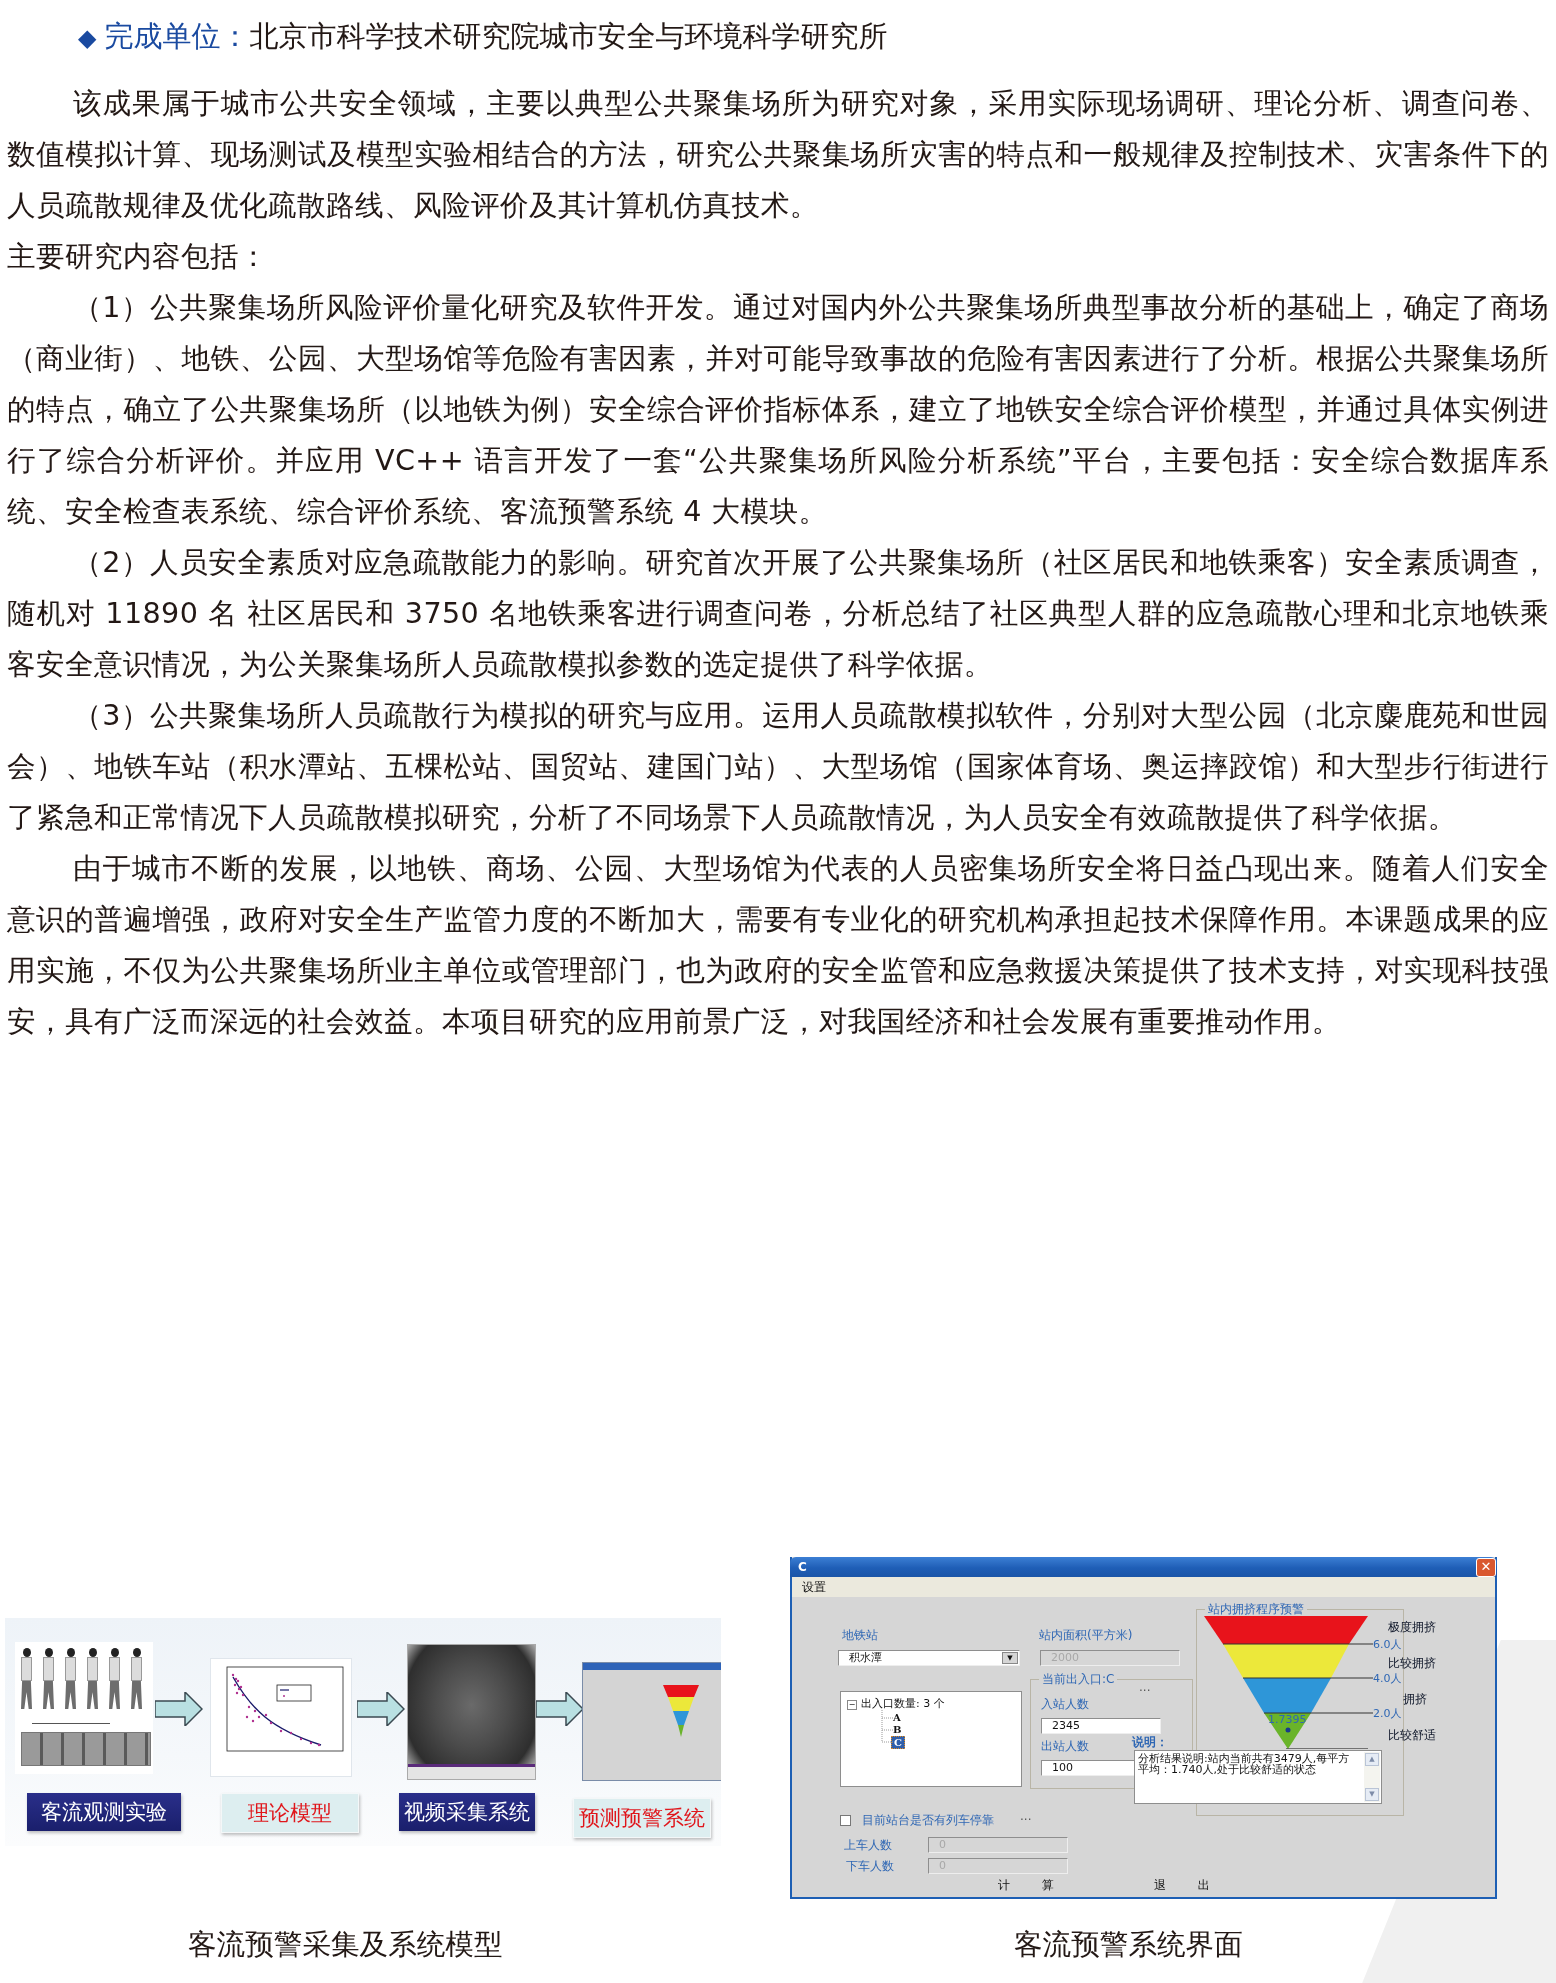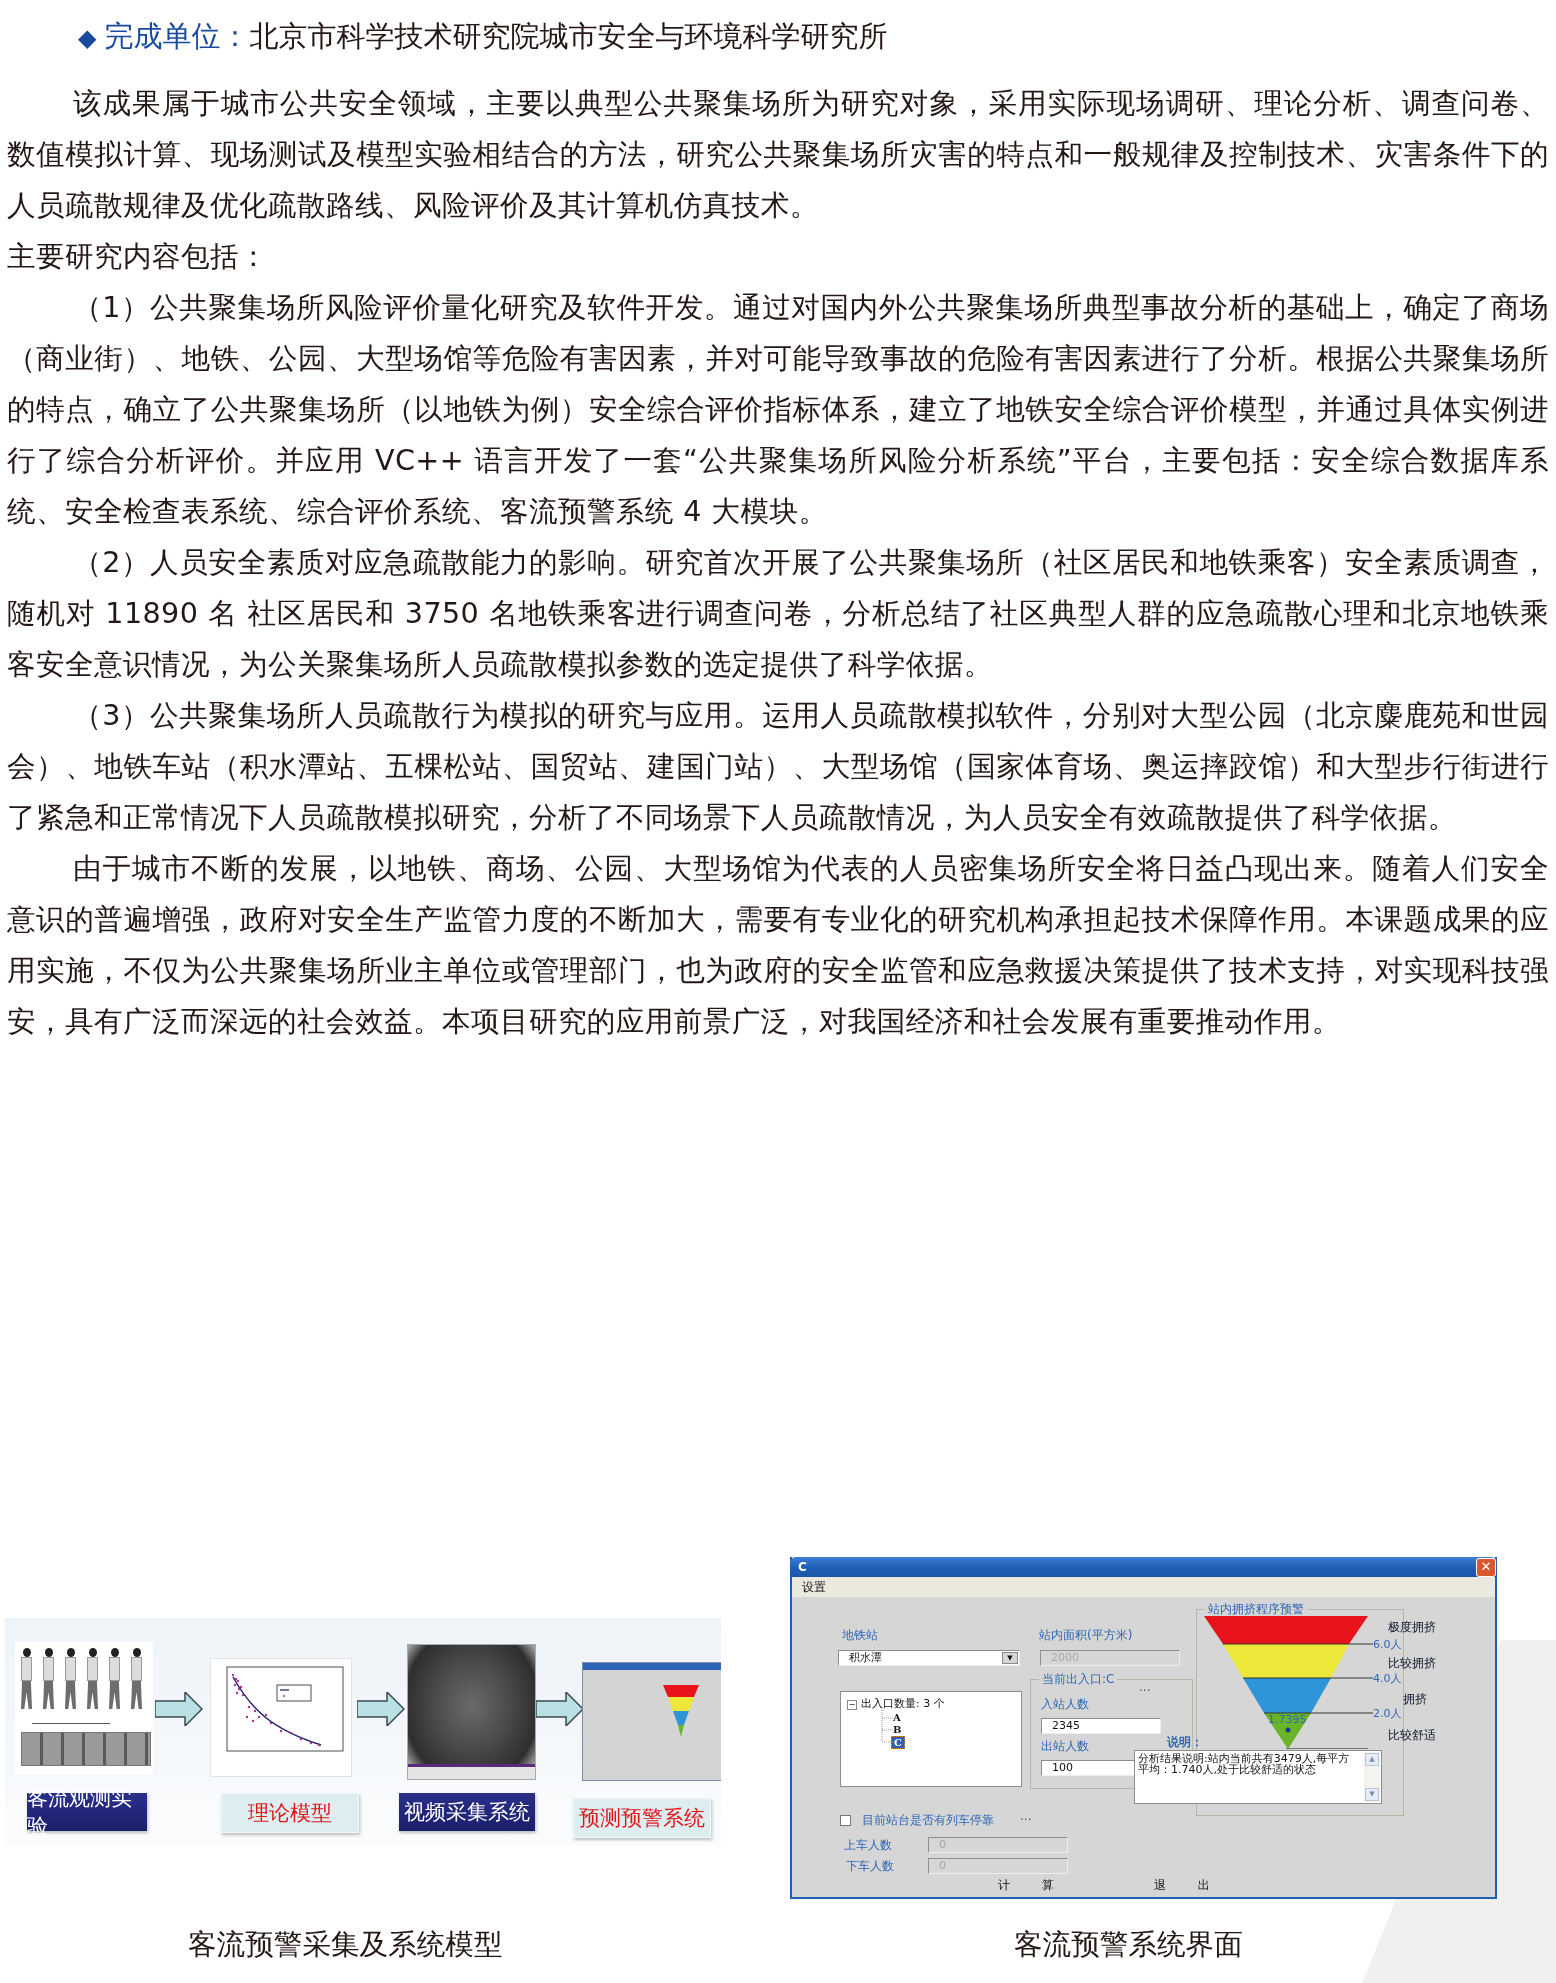--- a/index.html
+++ b/index.html
@@ -242,21 +242,21 @@
   <div class="stage-img mini-ui">
     <div class="tb"></div>
     <svg class="funnel" viewBox="0 0 36 56">
       <polygon points="0,0 36,0 31,12 5,12" fill="#e8131b"></polygon>
       <polygon points="5,12 31,12 26,26 10,26" fill="#ece83a"></polygon>
       <polygon points="10,26 26,26 21,40 15,40" fill="#2e96d8"></polygon>
       <polygon points="15,40 21,40 18,52" fill="#6ab42a"></polygon>
     </svg>
   </div>
 
-  <div class="stage-label dark" style="left:22px; top:175px; width:120px;">客流观测实验</div>
+  <div class="stage-label dark" style="left:22px; top:175px; width:154px;">客流观测实验</div>
   <div class="stage-label light" style="left:216px; top:175px; width:136px;">理论模型</div>
   <div class="stage-label dark" style="left:394px; top:175px; width:136px;">视频采集系统</div>
   <div class="stage-label light" style="left:568px; top:180px; width:136px;">预测预警系统</div>
 </div>
 
 <div class="fig-caption" style="left:188px;">客流预警采集及系统模型</div>
 
 <div class="dialog">
   <div class="dlg-title">
     <span>C</span>
@@ -323,21 +323,21 @@
     <div class="level-lbl" style="left:270px; top:20px;">极度拥挤</div>
     <div class="level-val" style="left:255px; top:38px;">6.0人</div>
     <div class="level-lbl" style="left:270px; top:56px;">比较拥挤</div>
     <div class="level-val" style="left:255px; top:72px;">4.0人</div>
     <div class="level-lbl" style="left:285px; top:92px;">拥挤</div>
     <div class="level-val" style="left:255px; top:107px;">2.0人</div>
     <div class="level-lbl" style="left:270px; top:128px;">比较舒适</div>
     <div class="level-val" style="left:150px; top:114px;">1.7395</div>
   </div>
 
-  <div class="blue-lbl" style="left:340px; top:177px; font-weight:bold;margin-left:35px;">说明：</div>
+  <div class="blue-lbl" style="left:340px; top:177px; font-weight:bold;">说明：</div>
   <div class="note-box">
     <span>分析结果说明:站内当前共有3479人,每平方平均：1.740人,处于比较舒适的状态</span>
     <div class="note-scroll">
       <div class="sb" style="top:1px;">▲</div>
       <div class="sb" style="bottom:1px;">▼</div>
     </div>
   </div>
 
   <div class="btn-text" style="left:362px; top:320px;">退 出</div>
 </div>

